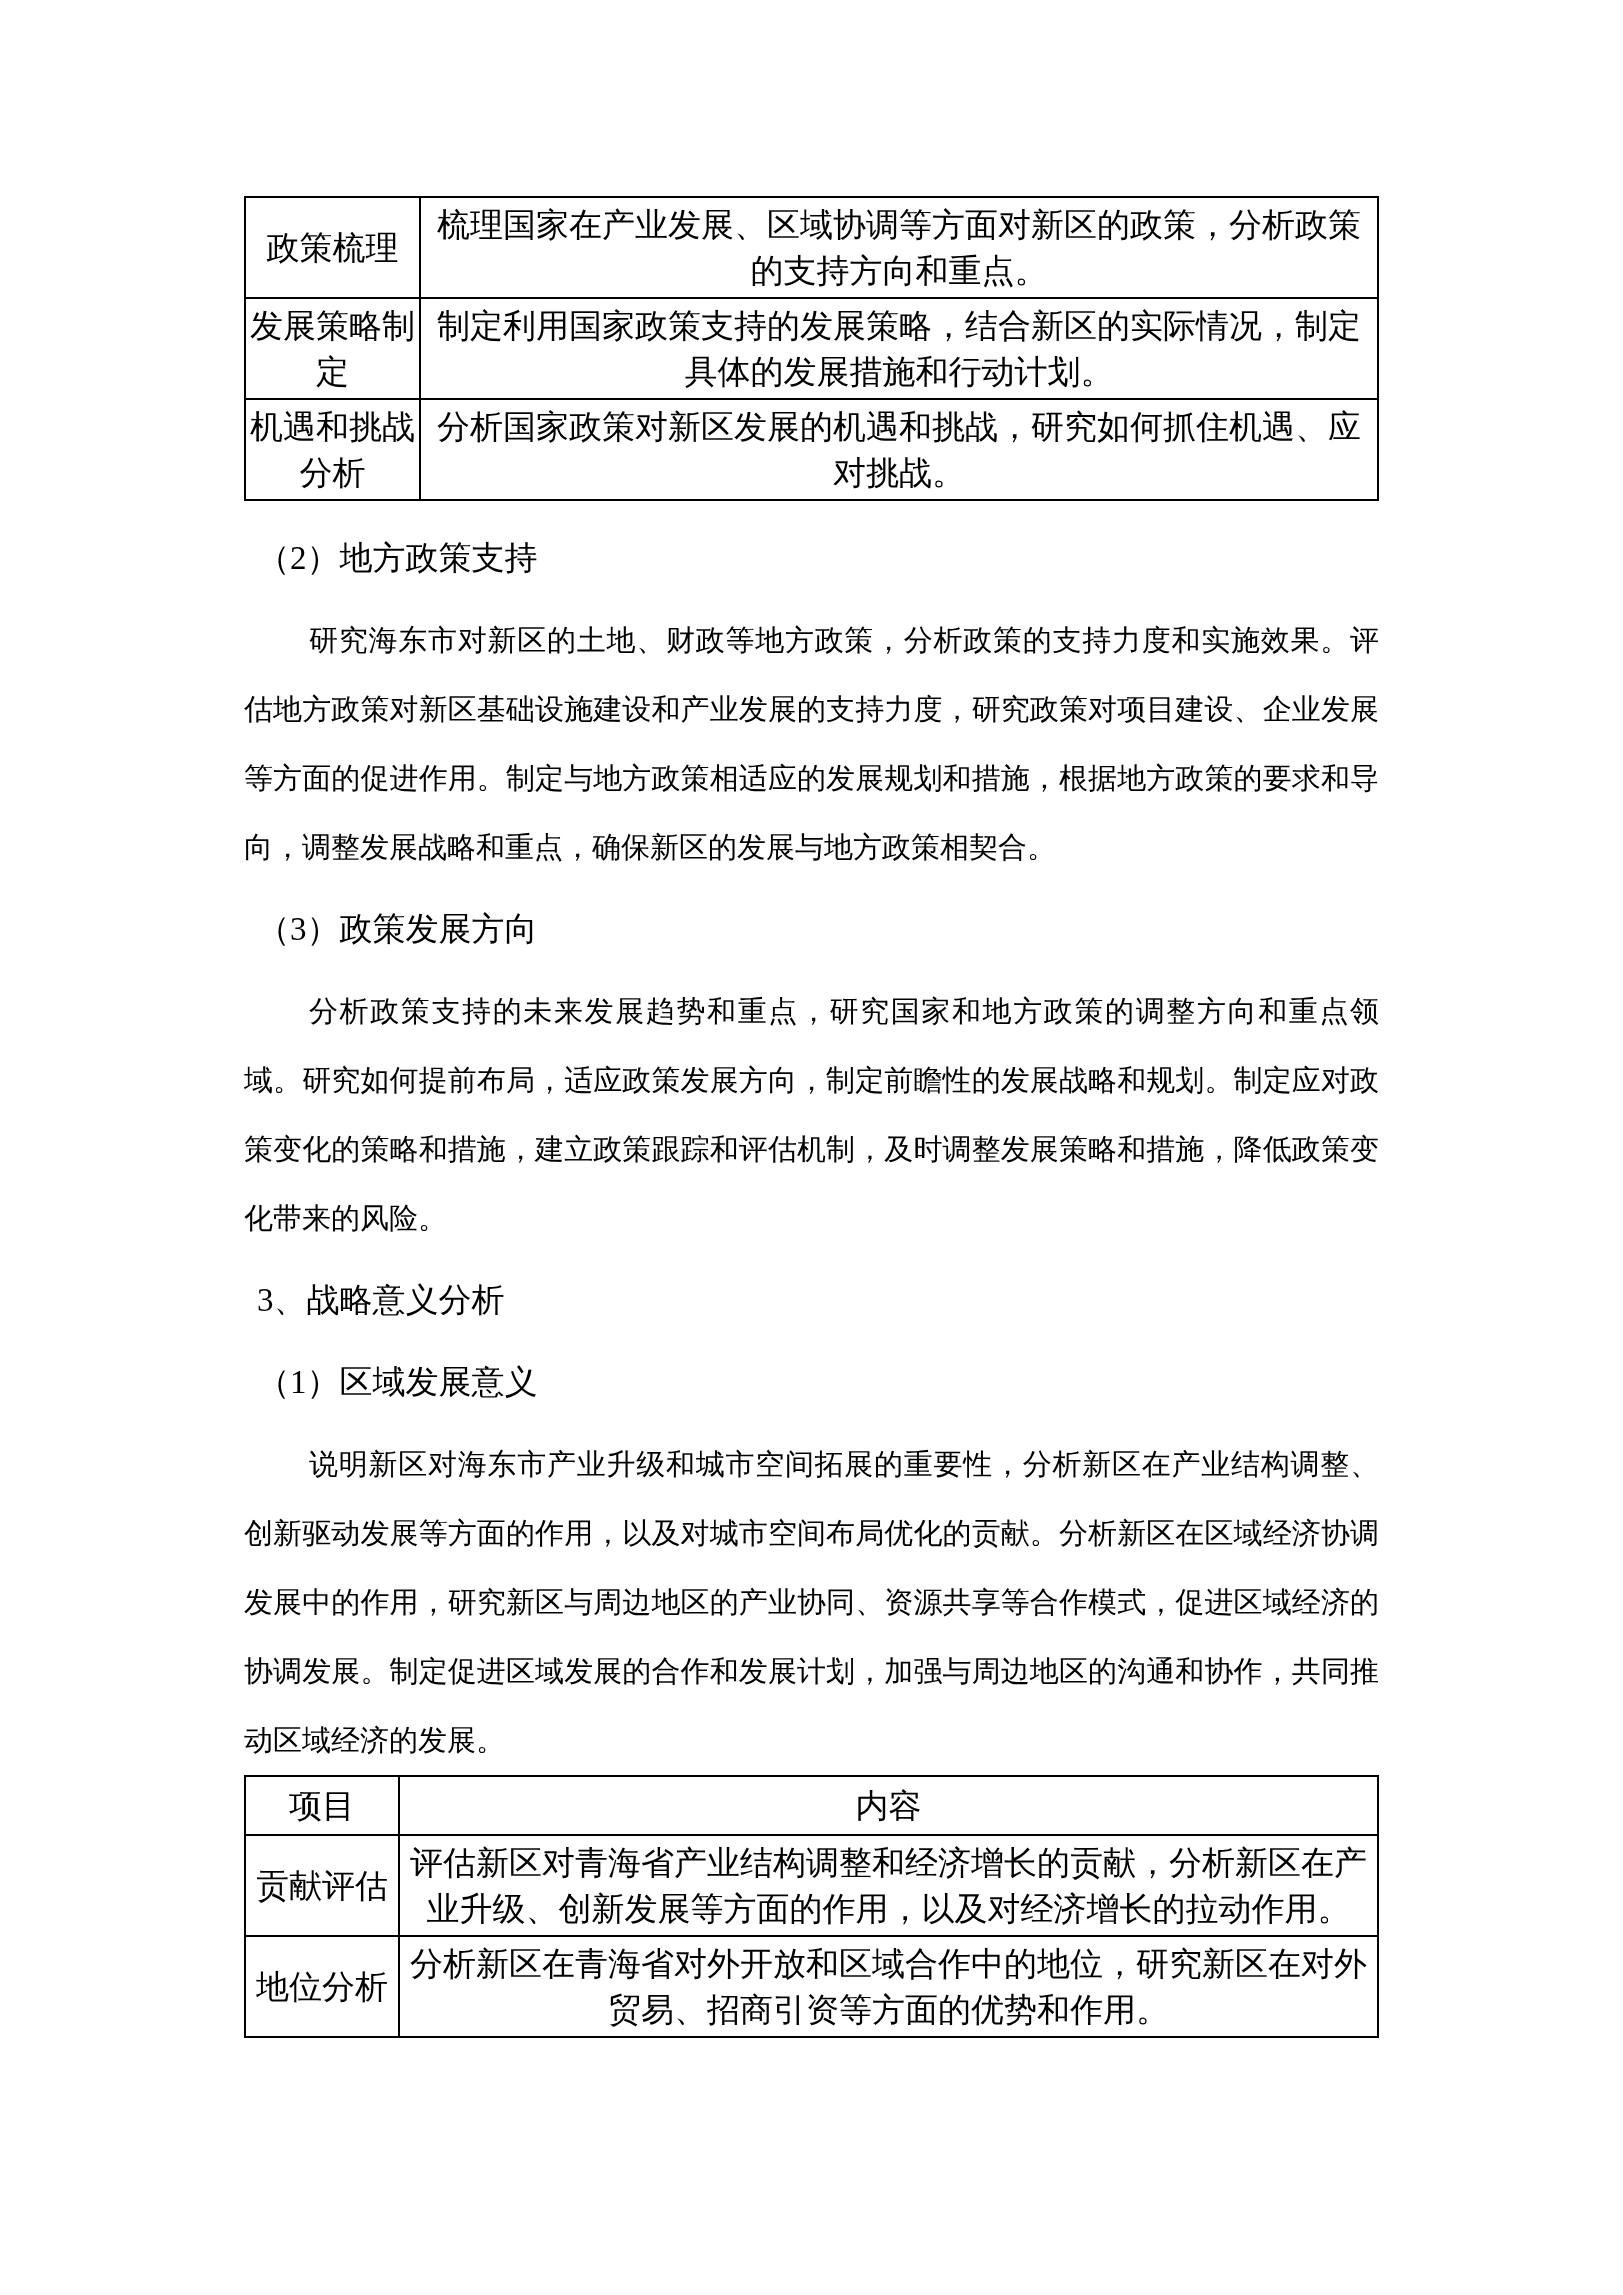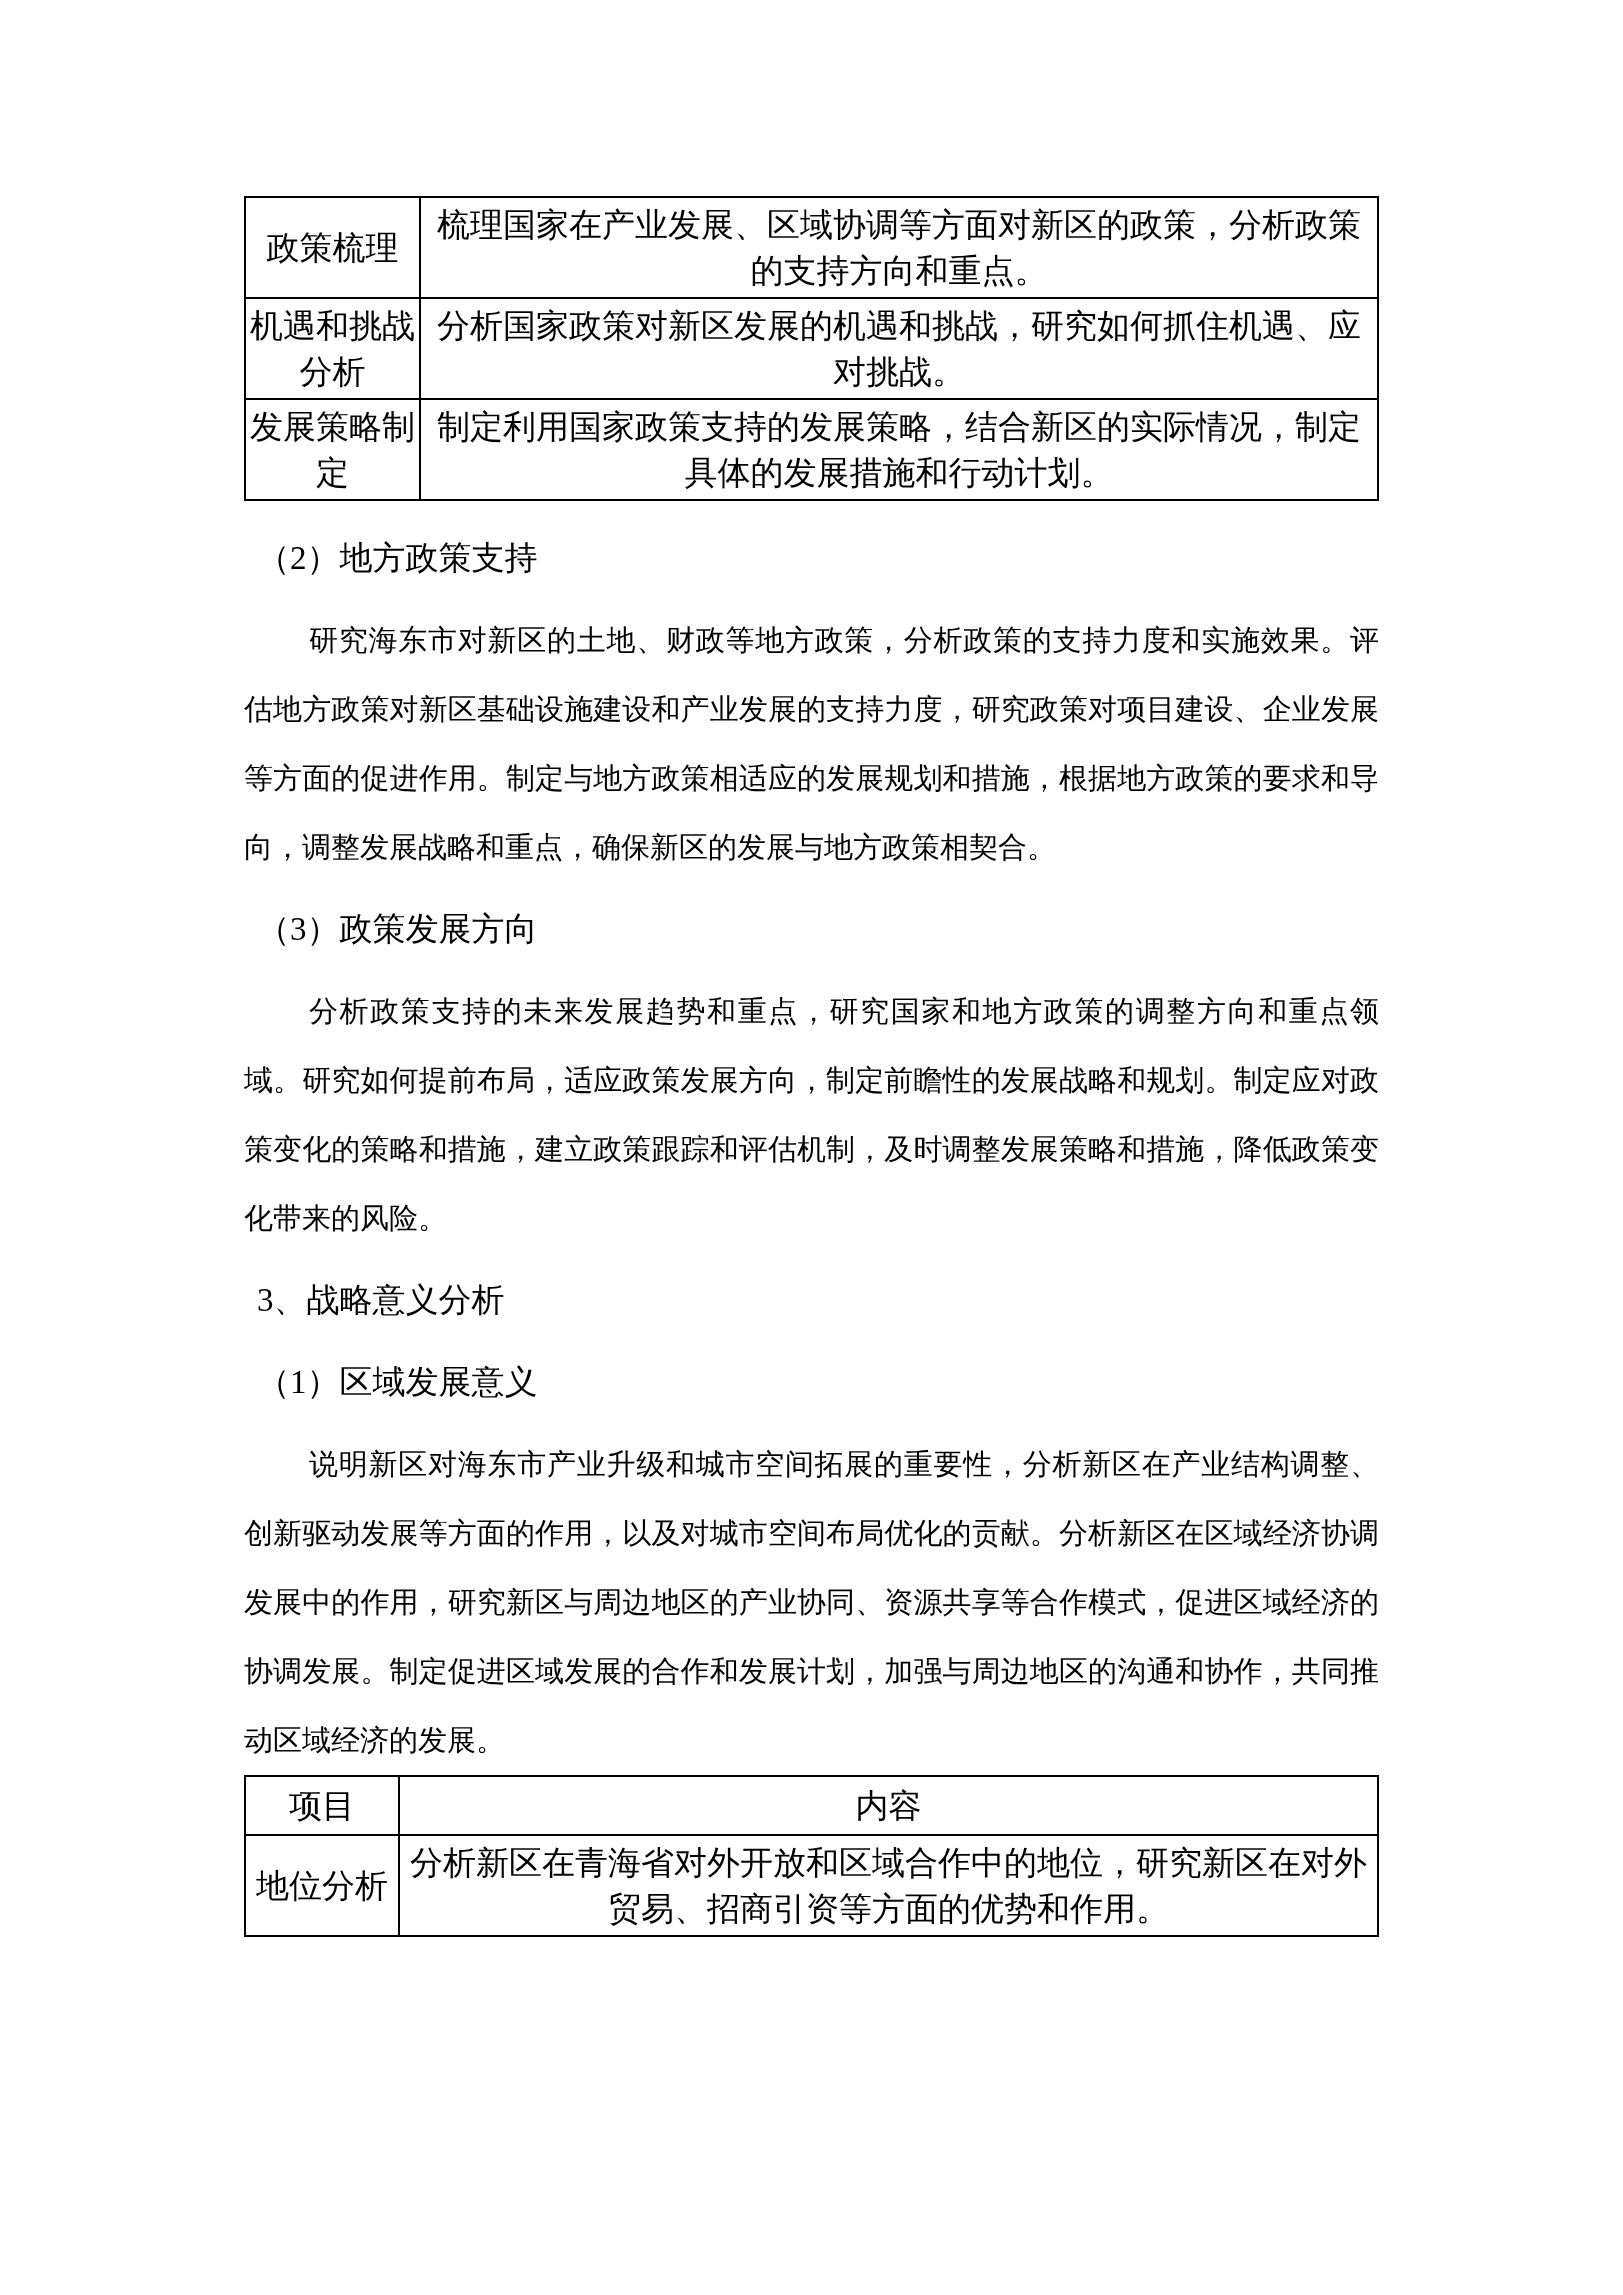--- a/index.html
+++ b/index.html
@@ -69,26 +69,26 @@
       <colgroup>
           <col class="col-label-a">
           <col>
         </colgroup>
       <tbody>
         <tr class="data-row">
           <td>政策梳理</td>
           <td>梳理国家在产业发展、区域协调等方面对新区的政策，分析政策的支持方向和重点。</td>
         </tr>
         <tr class="data-row">
+          <td>发展策略制定</td>
+          <td>制定利用国家政策支持的发展策略，结合新区的实际情况，制定具体的发展措施和行动计划。</td>
+        </tr>
+        <tr class="data-row">
           <td>机遇和挑战分析</td>
           <td>分析国家政策对新区发展的机遇和挑战，研究如何抓住机遇、应对挑战。</td>
-        </tr>
-        <tr class="data-row">
-          <td>发展策略制定</td>
-          <td>制定利用国家政策支持的发展策略，结合新区的实际情况，制定具体的发展措施和行动计划。</td>
         </tr>
       </tbody>
     </table>
 
     <div class="doc-heading first">（2）地方政策支持</div>
     <p class="doc-para">研究海东市对新区的土地、财政等地方政策，分析政策的支持力度和实施效果。评估地方政策对新区基础设施建设和产业发展的支持力度，研究政策对项目建设、企业发展等方面的促进作用。制定与地方政策相适应的发展规划和措施，根据地方政策的要求和导向，调整发展战略和重点，确保新区的发展与地方政策相契合。</p>
 
     <div class="doc-heading">（3）政策发展方向</div>
     <p class="doc-para">分析政策支持的未来发展趋势和重点，研究国家和地方政策的调整方向和重点领域。研究如何提前布局，适应政策发展方向，制定前瞻性的发展战略和规划。制定应对政策变化的策略和措施，建立政策跟踪和评估机制，及时调整发展策略和措施，降低政策变化带来的风险。</p>
 
@@ -101,20 +101,24 @@
       <colgroup>
           <col class="col-label-b">
           <col>
         </colgroup>
       <tbody>
         <tr class="head-row">
           <th>项目</th>
           <th>内容</th>
         </tr>
         <tr class="data-row">
+          <td>贡献评估</td>
+          <td>评估新区对青海省产业结构调整和经济增长的贡献，分析新区在产业升级、创新发展等方面的作用，以及对经济增长的拉动作用。</td>
+        </tr>
+        <tr class="data-row">
           <td>地位分析</td>
           <td>分析新区在青海省对外开放和区域合作中的地位，研究新区在对外贸易、招商引资等方面的优势和作用。</td>
         </tr>
       </tbody>
     </table>
 
   </div>
 </div>
 
 

